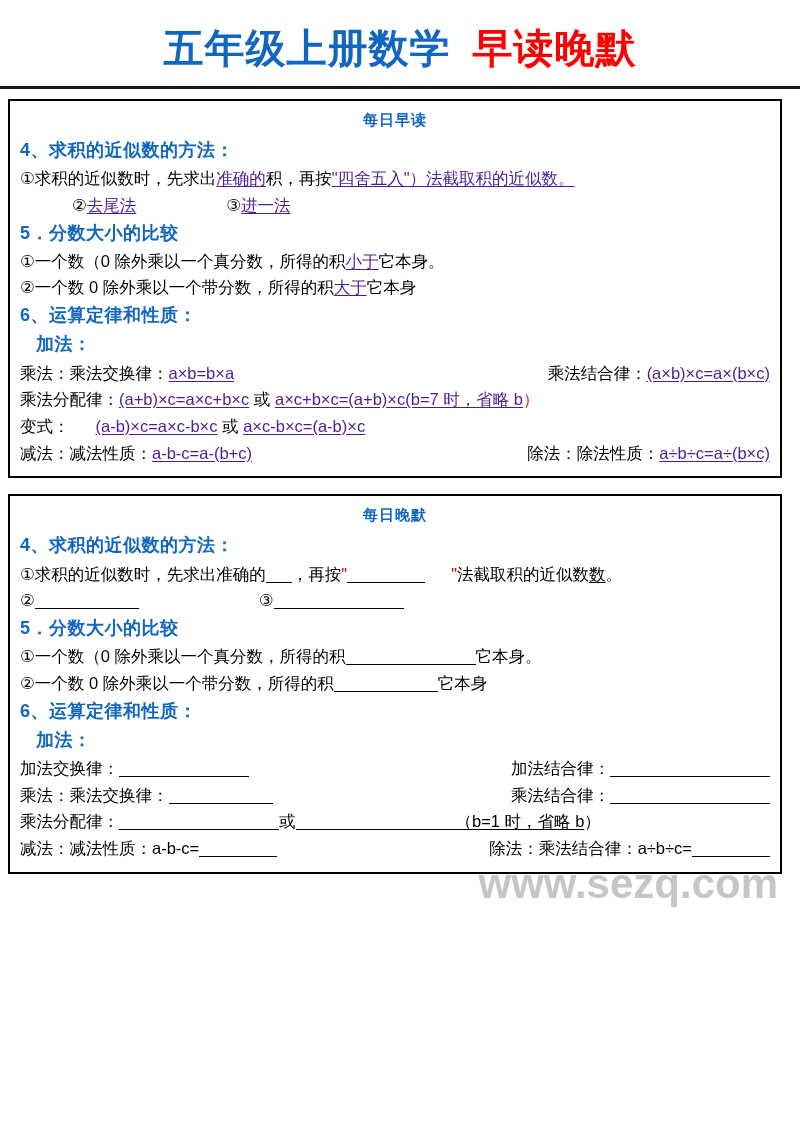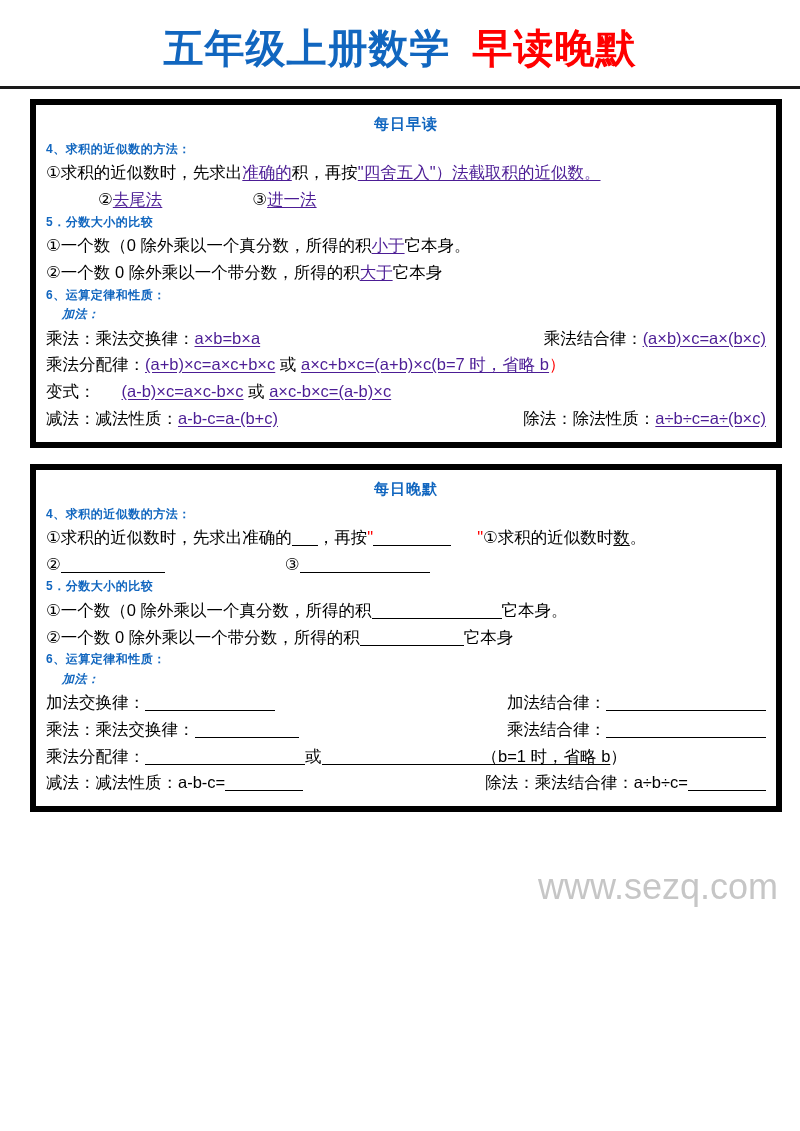--- a/index.html
+++ b/index.html
@@ -46,22 +46,22 @@
   }
 
   .title-rule {
     height: 3px;
     background: #1a1a1a;
     margin: 12px 0 10px 0;
   }
 
   
   .box {
-    border: 6px solid #000000;
-    margin: 0 18px 16px 30px;
+    border: 2px solid #000000;
+    margin: 0 18px 16px 8px;
     padding: 8px 10px 10px 10px;
     box-sizing: border-box;
     background: #ffffff;
   }
   .box-title {
     text-align: center;
     font-size: 15px;
     font-weight: bold;
     color: #1166bf;
     margin: 2px 0 6px 0;
@@ -70,29 +70,28 @@
 
   
   .line {
     font-size: 16.5px;
     line-height: 1.62;
     color: #000000;
     white-space: normal;
     word-break: break-all;
   }
   .heading {
-    font-size: 12px;
+    font-size: 18px;
     font-weight: bold;
     color: #1166bf;
     line-height: 1.62;
     letter-spacing: 0.5px;
   }
   .heading.indent {
     padding-left: 16px;
-    font-style: italic;
   }
 
   .red {
     color: #ff0000;
   }
   .red-u {
     color: #4c1d95;
     text-decoration: underline;
     text-underline-offset: 2px;
   }
@@ -129,25 +128,26 @@
   }
   .col-a { flex: 0 0 auto; }
   .col-gap { flex: 1 1 auto; min-width: 18px; }
   .col-b { flex: 0 0 auto; }
 
   
   .watermark {
     position: absolute;
     right: 22px;
     bottom: 14px;
-    font-size: 36px;
+    font-size: 42px;
     color: #c6c6c6;
     letter-spacing: 0px;
     font-family: "Liberation Sans", "DejaVu Sans", sans-serif;
     user-select: none;
+    font-weight: bold;
   }
 </style>
 </head>
 <body>
 
 <div class="page">
 
   <div class="title-block">
     <span class="title-main">五年级上册数学</span><span class="title-accent">早读晚默</span>
   </div>
@@ -203,21 +203,21 @@
       <span class="col-b"><span>除法：除法性质：</span><span class="red-u">a÷b÷c=a÷(b×c)</span></span>
     </div>
   </div>
 
   <div class="box">
     <div class="box-title">每日晚默</div>
 
     <div class="heading">4、求积的近似数的方法：</div>
 
     <div class="line">
-      <span>①求积的近似数时，先求出准确的</span><span class="blank b-xs"></span><span>，再按</span><span class="red-mark">"</span><span class="blank b-m"></span><span class="sp-s"></span><span class="red-mark">"</span><span>①求积的近似数时</span><span class="blk-u">数</span><span>。</span>
+      <span>①求积的近似数时，先求出准确的</span><span class="blank b-xs"></span><span>，再按</span><span class="red-mark">"</span><span class="blank b-m"></span><span class="sp-s"></span><span class="red-mark">"</span><span>法截取积的近似数</span><span class="blk-u">数</span><span>。</span>
     </div>
 
     <div class="line">
       <span>②</span><span class="blank b-l"></span><span class="sp-xl"></span><span>③</span><span class="blank b-xl"></span>
     </div>
 
     <div class="heading">5．分数大小的比较</div>
 
     <div class="line">
       <span>①一个数（0 除外乘以一个真分数，所得的积</span><span class="blank b-xl"></span><span>它本身。</span>

